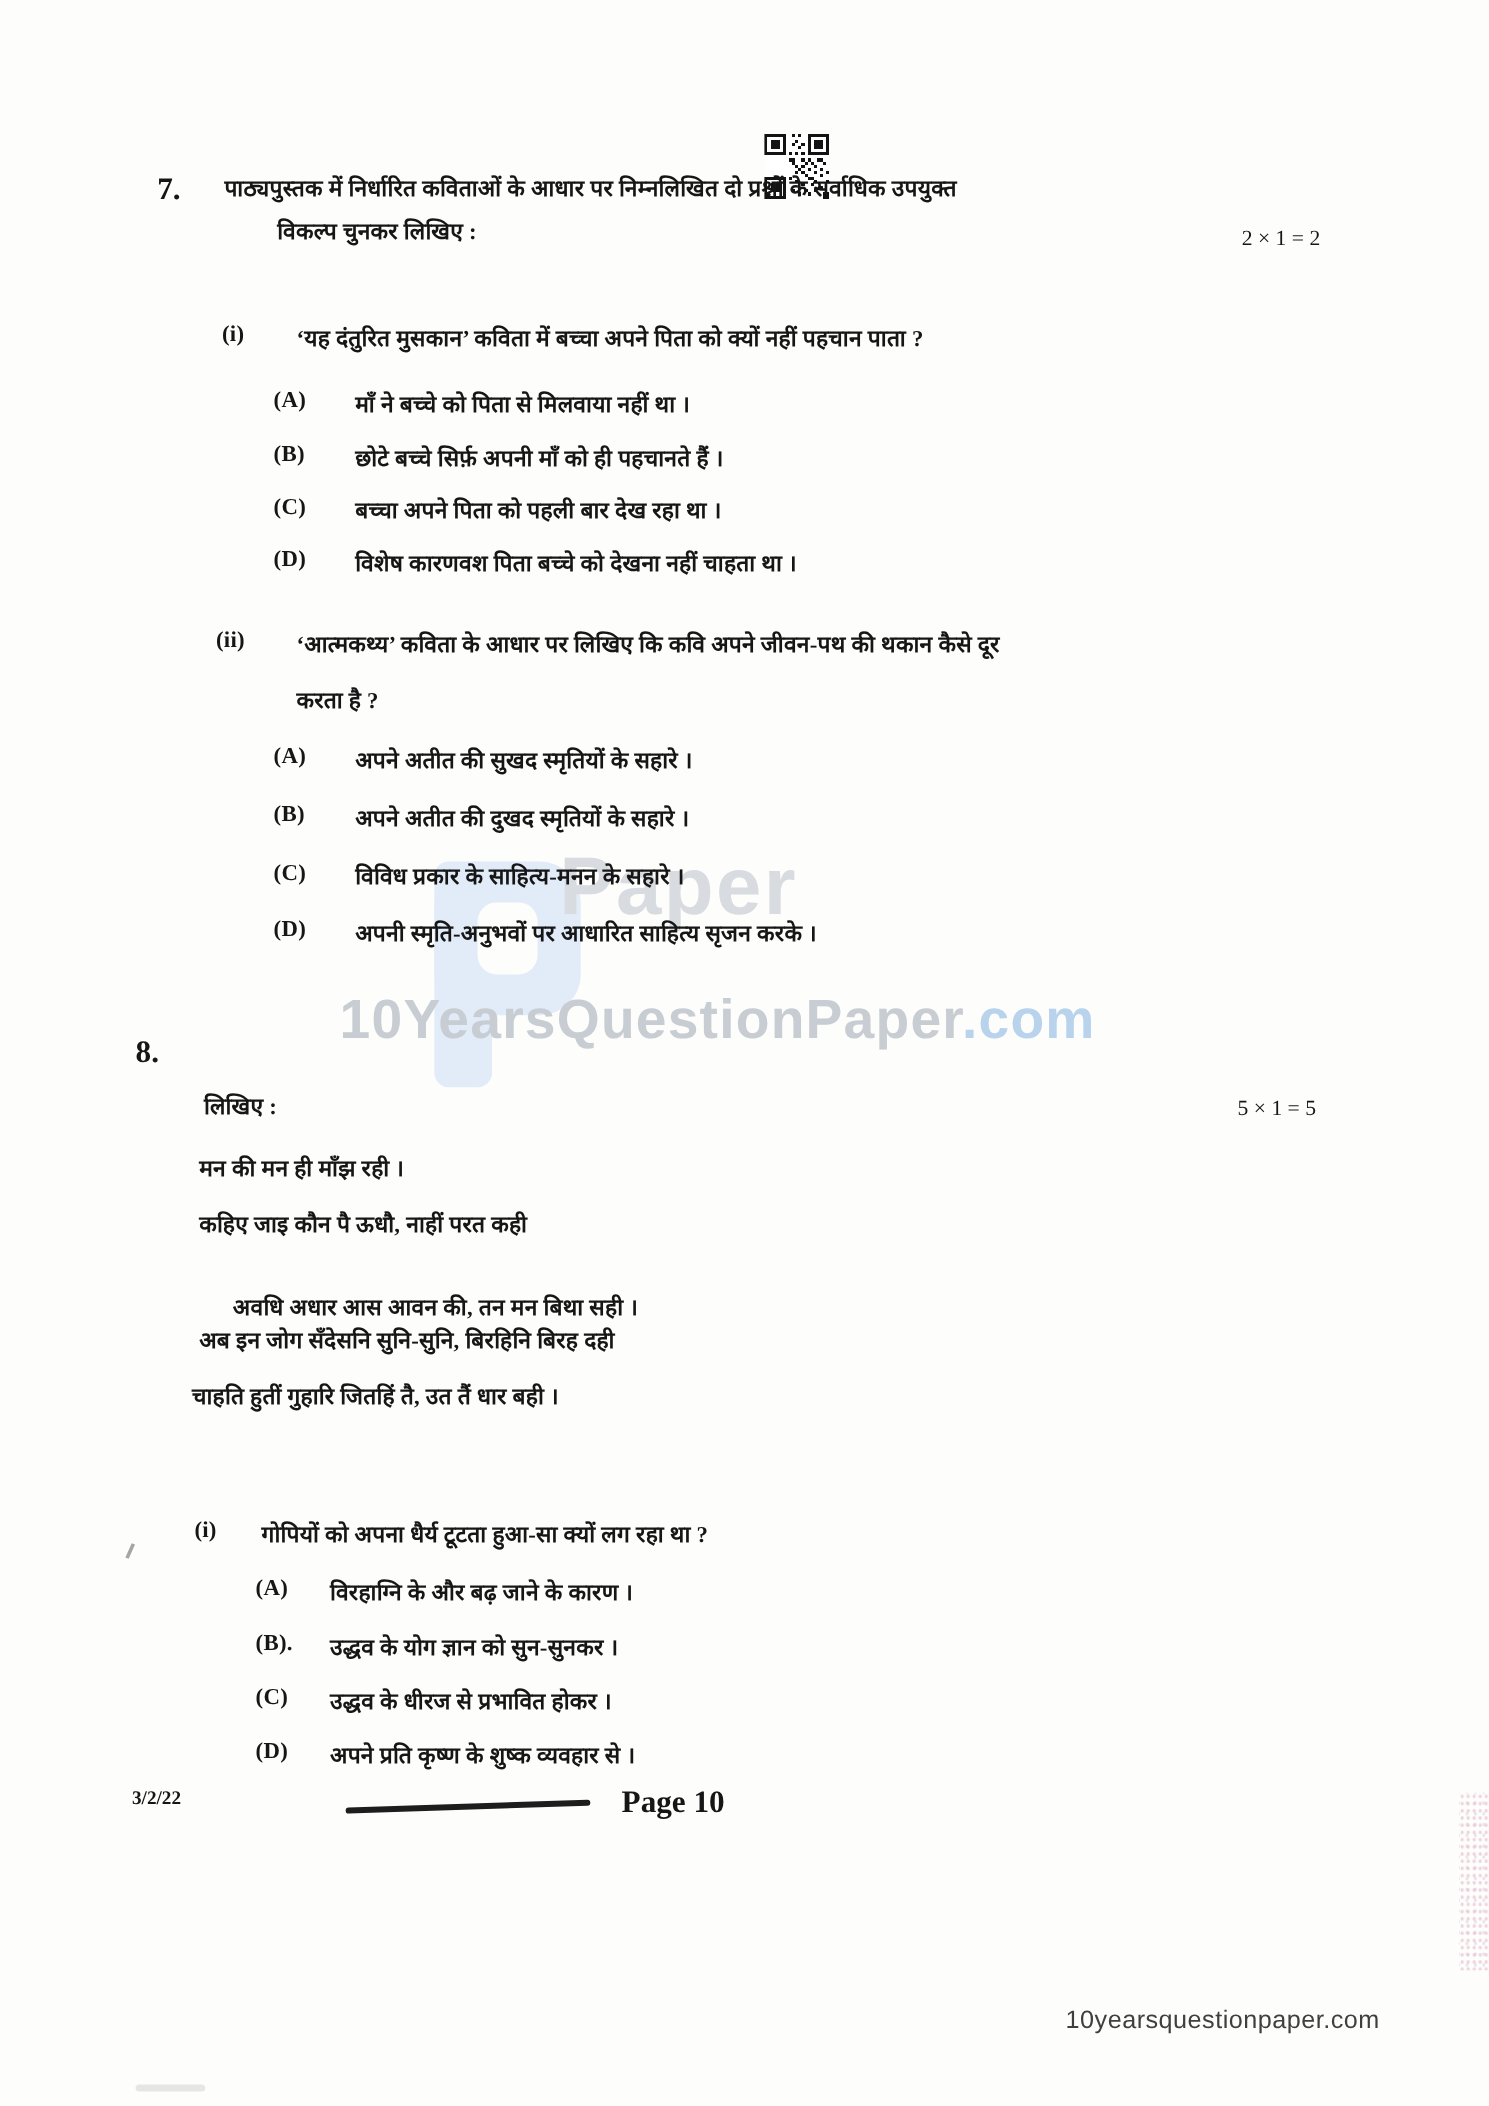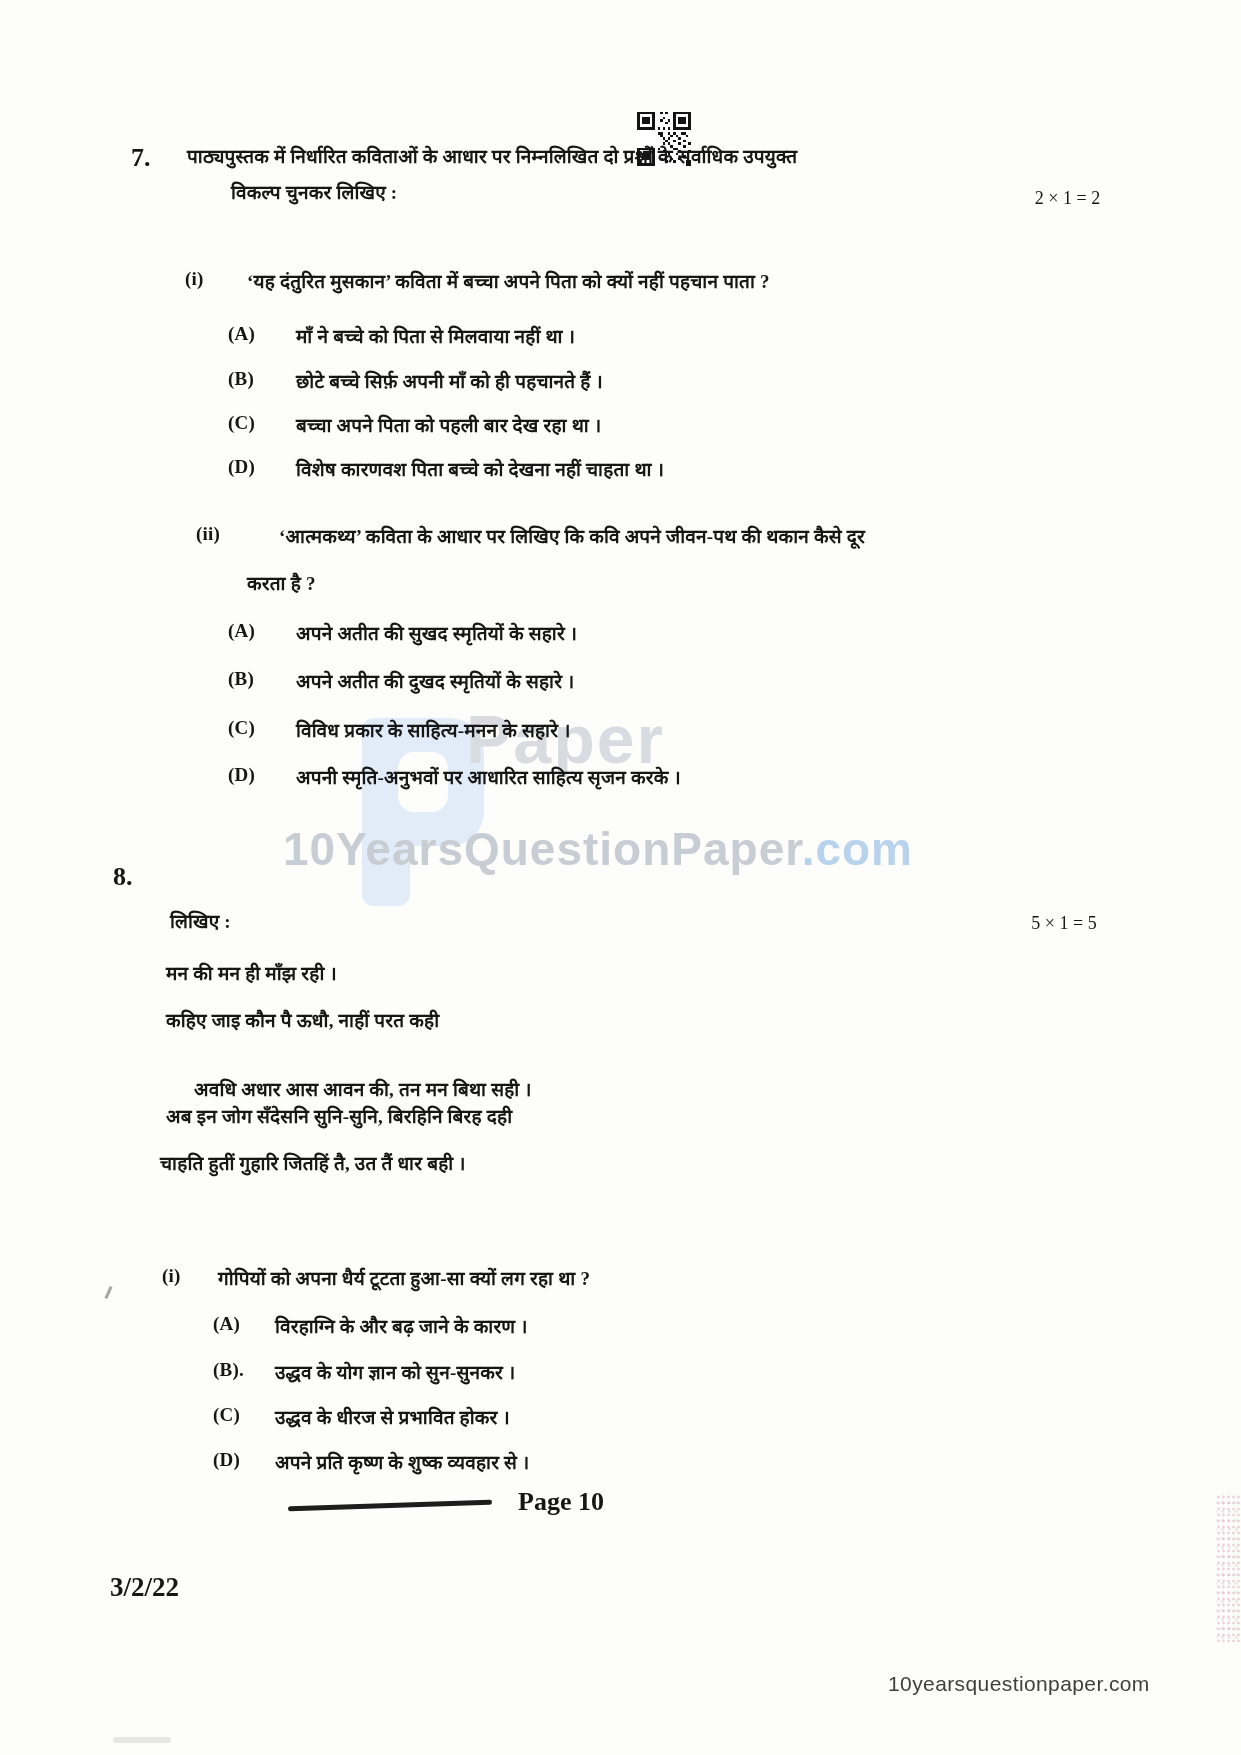--- a/index.html
+++ b/index.html
@@ -145,21 +145,21 @@
   </div>
   <div class="line hi opt q7opt" style="left:228px; top:412px;">
     <span class="lbl">(C)</span>
       <span>बच्चा अपने पिता को पहली बार देख रहा था ।</span>
   </div>
   <div class="line hi opt q7opt" style="left:228px; top:456px;">
     <span class="lbl">(D)</span>
       <span>विशेष कारणवश पिता बच्चे को देखना नहीं चाहता था ।</span>
   </div>
 
-  <div class="line hi opt q7sub" style="left:196px; top:523px;gap:16px;">
+  <div class="line hi opt q7sub" style="left:180px; top:523px;">
     <span class="lbl" style="width:67px">(ii)</span>
       <span>‘आत्मकथ्य’ कविता के आधार पर लिखिए कि कवि अपने जीवन-पथ की थकान कैसे दूर</span>
   </div>
   <div class="line hi" style="left:247px; top:570px;">करता है ?</div>
   <div class="line hi opt q7opt" style="left:228px; top:620px;">
     <span class="lbl">(A)</span>
       <span>अपने अतीत की सुखद स्मृतियों के सहारे ।</span>
   </div>
   <div class="line hi opt q7opt" style="left:228px; top:668px;">
     <span class="lbl">(B)</span>
@@ -198,21 +198,21 @@
   </div>
   <div class="line hi opt q8opt" style="left:213px; top:1404px;">
     <span class="lbl">(C)</span>
       <span>उद्धव के धीरज से प्रभावित होकर ।</span>
   </div>
   <div class="line hi opt q8opt" style="left:213px; top:1449px;">
     <span class="lbl">(D)</span>
       <span>अपने प्रति कृष्ण के शुष्क व्यवहार से ।</span>
   </div>
 
-  <div class="line num" style="left:110px; top:1572px; font-size:27px;font-family:Liberation Serif, serif;">3/2/22</div>
+  <div class="line num" style="left:110px; top:1490px; font-size:16px;font-family:Liberation Serif, serif;">3/2/22</div>
   <div class="footer-line"></div>
   <div class="line num" style="left:518px; top:1487px;">Page 10</div>
   <div class="footer-site">10yearsquestionpaper.com</div>
 
   <div class="pink-strip"></div>
   <div class="tick-artifact"></div>
   <div class="smudge-artifact"></div>
 
 </div>
 

